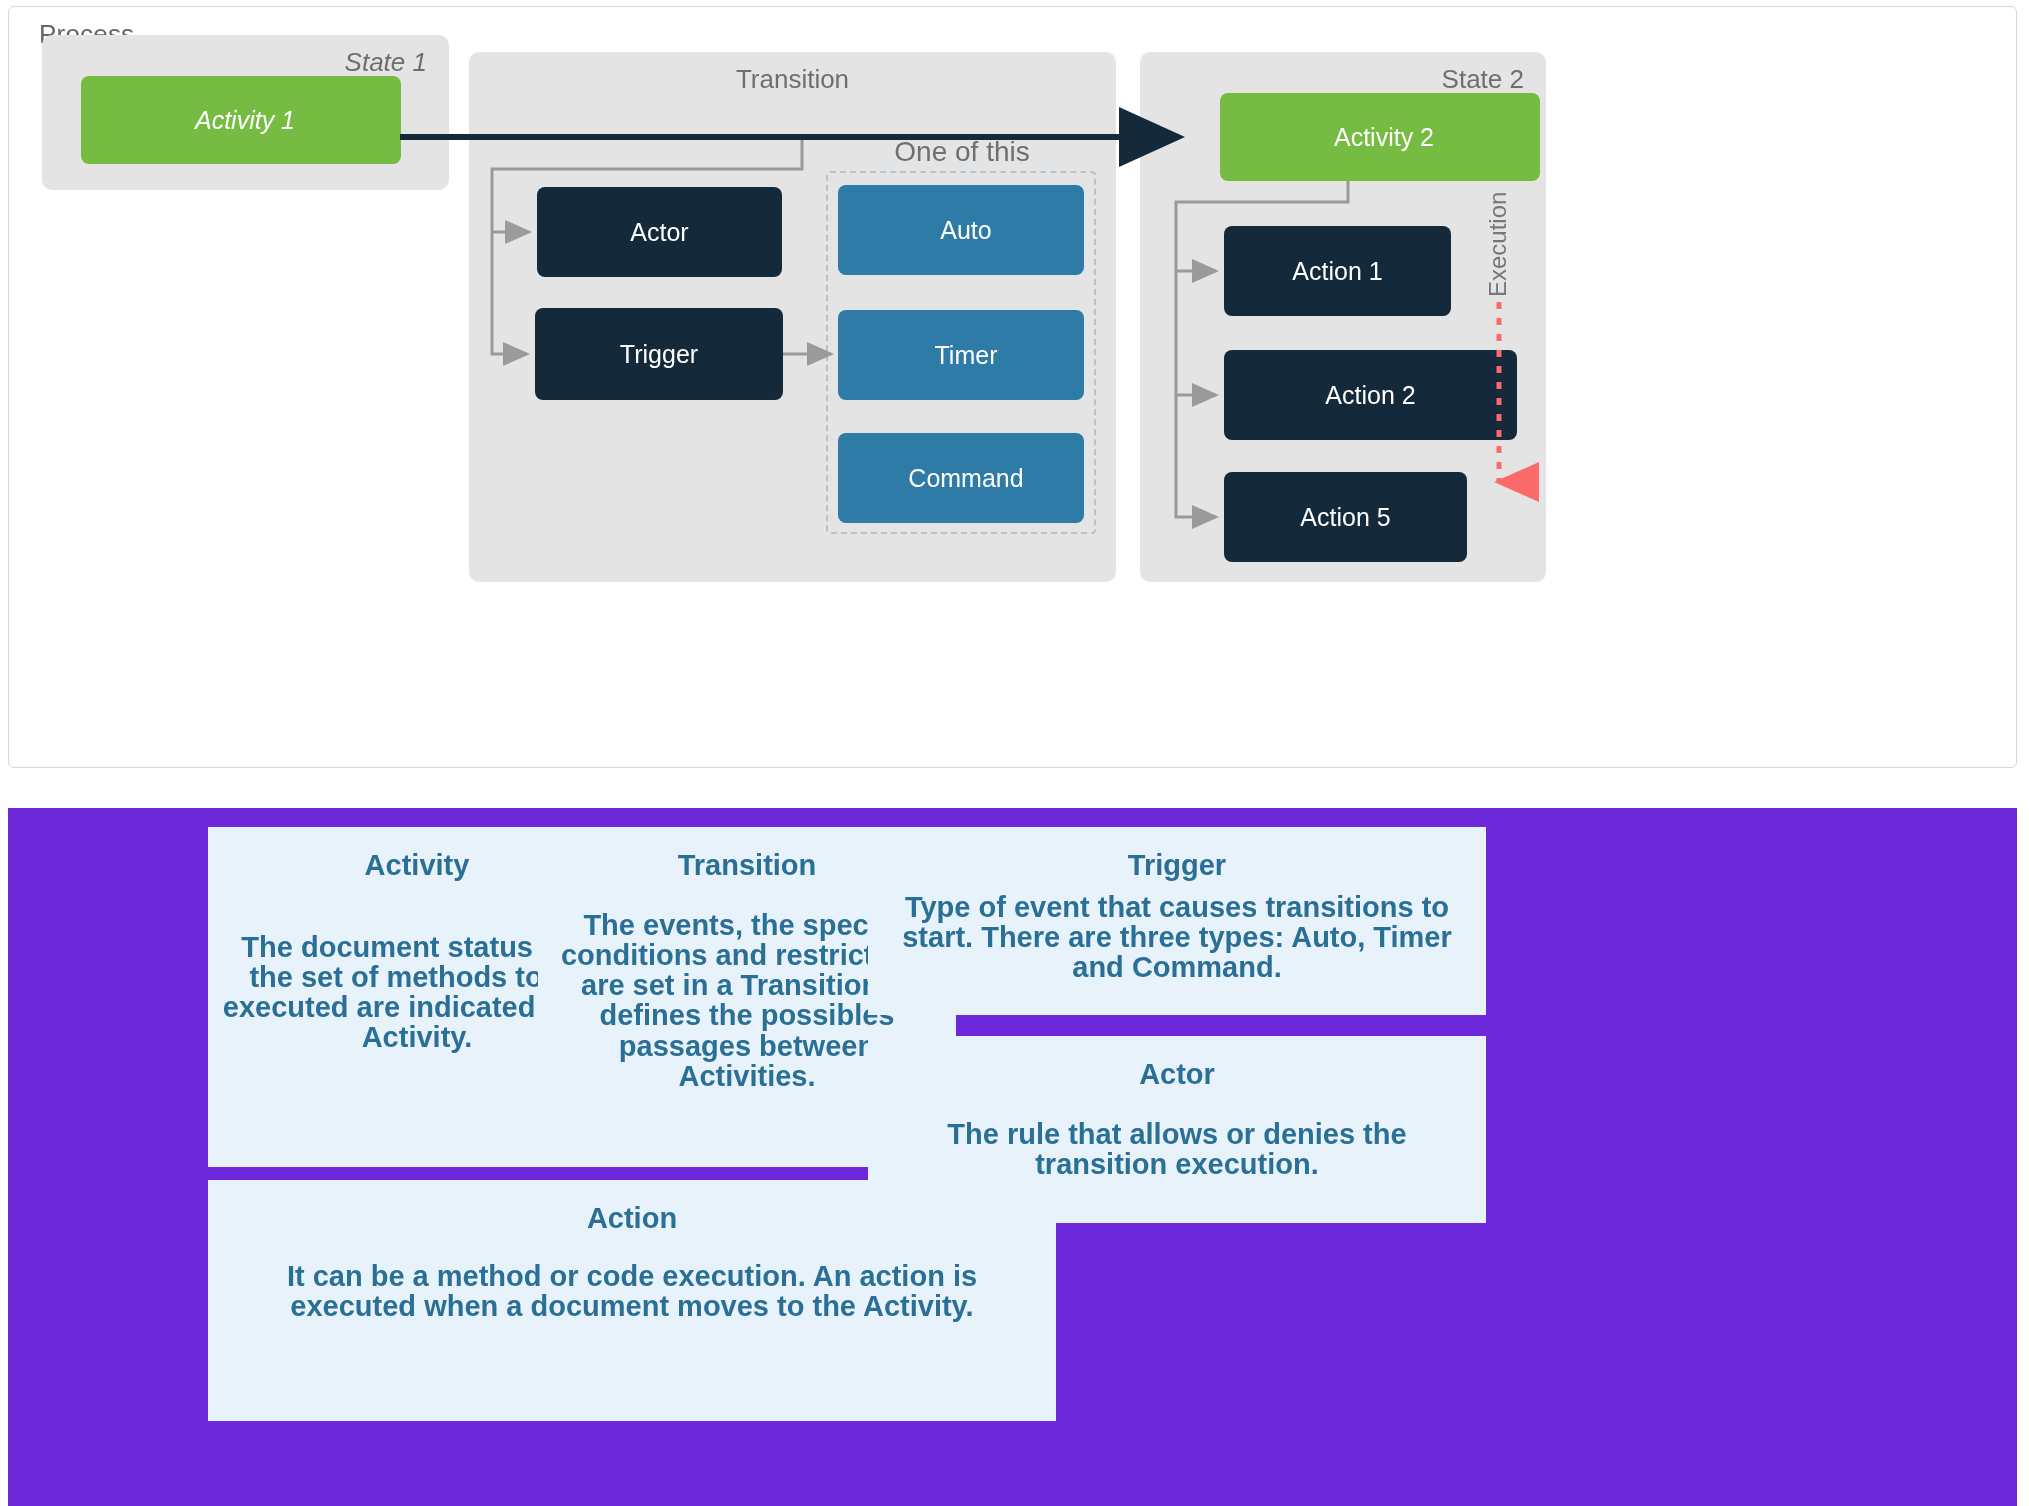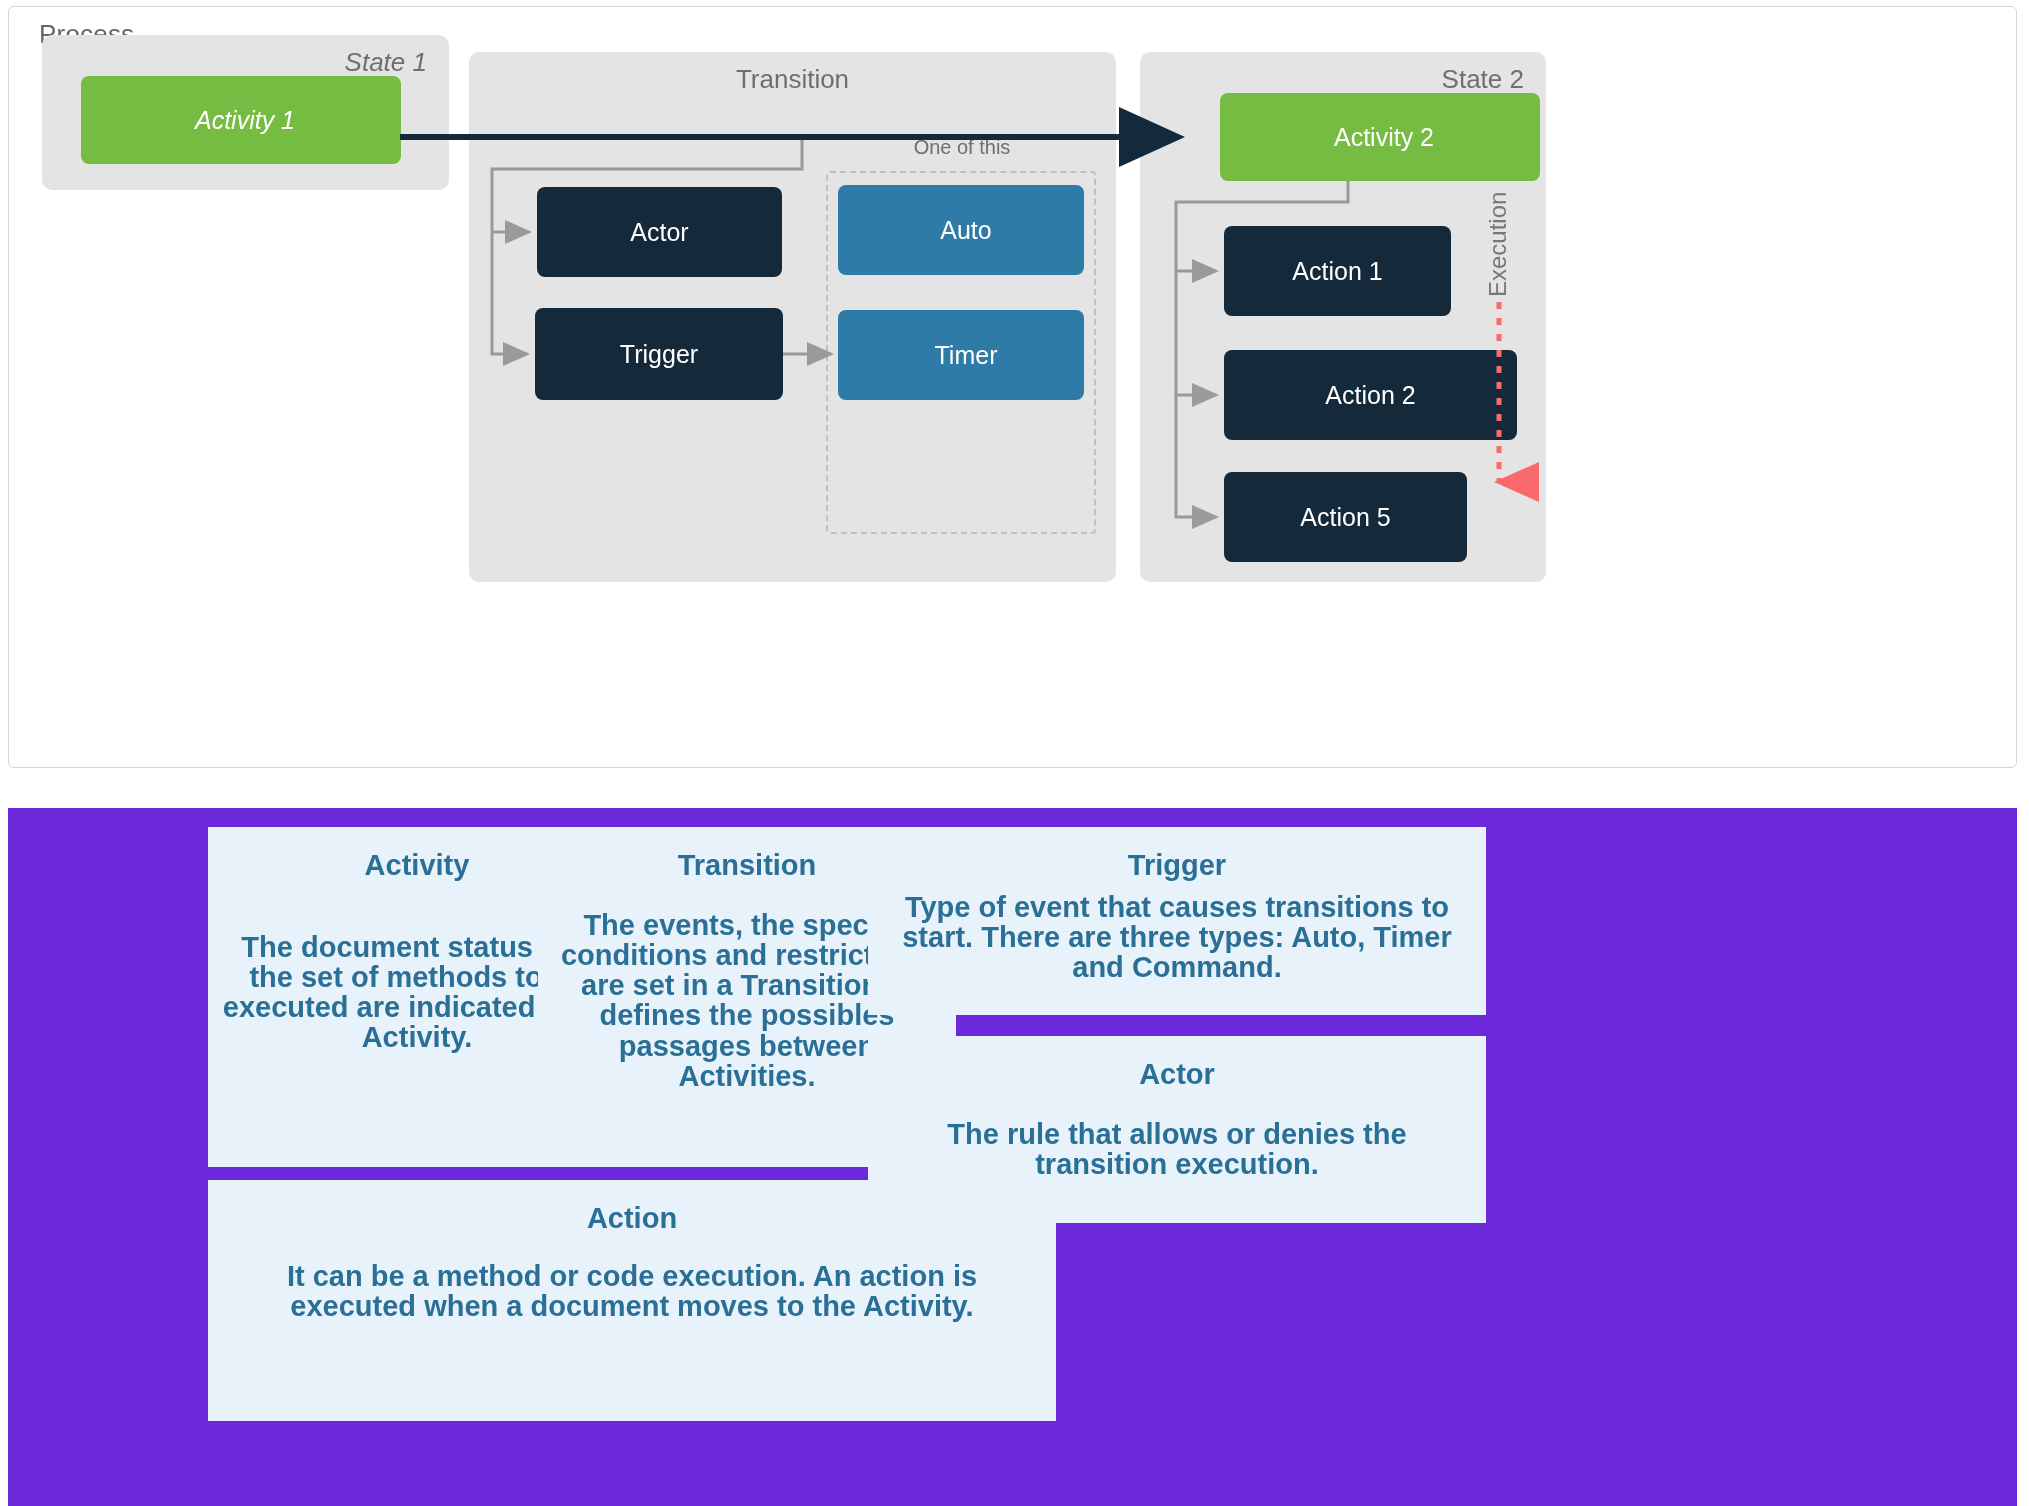--- a/index.html
+++ b/index.html
@@ -82,21 +82,21 @@
 
   #actor-node   { left: 68px;  top: 135px; width: 245px; height: 90px; }
   #trigger-node { left: 66px;  top: 256px; width: 248px; height: 92px; }
 
   #oneof-label {
     position: absolute;
     left: 358px;
     top: 84px;
     width: 270px;
     text-align: center;
-    font-size: 20px;
+    font-size: 28px;
     color: #6f6f6f;
   }
   #oneof-box {
     position: absolute;
     left: 357px;
     top: 119px;
     width: 270px;
     height: 363px;
     border: 2px dashed #b0c4d4;
     border-radius: 4px;
@@ -188,20 +188,21 @@
     <div class="panel-label center">Transition</div>
 
     <div class="node dark" id="actor-node">Actor</div>
     <div class="node dark" id="trigger-node">Trigger</div>
 
     <div id="oneof-label">One of this</div>
     <div id="oneof-box"></div>
 
     <div class="node blue" id="auto-node">Auto</div>
     <div class="node blue" id="timer-node">Timer</div>
+    <div class="node blue" id="command-node">Command</div>
 
     <svg class="overlay-svg" width="647" height="530">
       <defs>
         <marker id="greyArrow" markerWidth="9" markerHeight="8" refX="8" refY="4" orient="auto">
           <path d="M0,0 L9,4 L0,8 z" fill="#9a9a9a"></path>
         </marker>
       </defs>
 
       <path d="M333,85 L333,117 L23,117 L23,180" stroke="#9a9a9a" stroke-width="3" fill="none"></path>
       <path d="M23,180 L60,180" stroke="#9a9a9a" stroke-width="3" fill="none" marker-end="url(#greyArrow)"></path>

